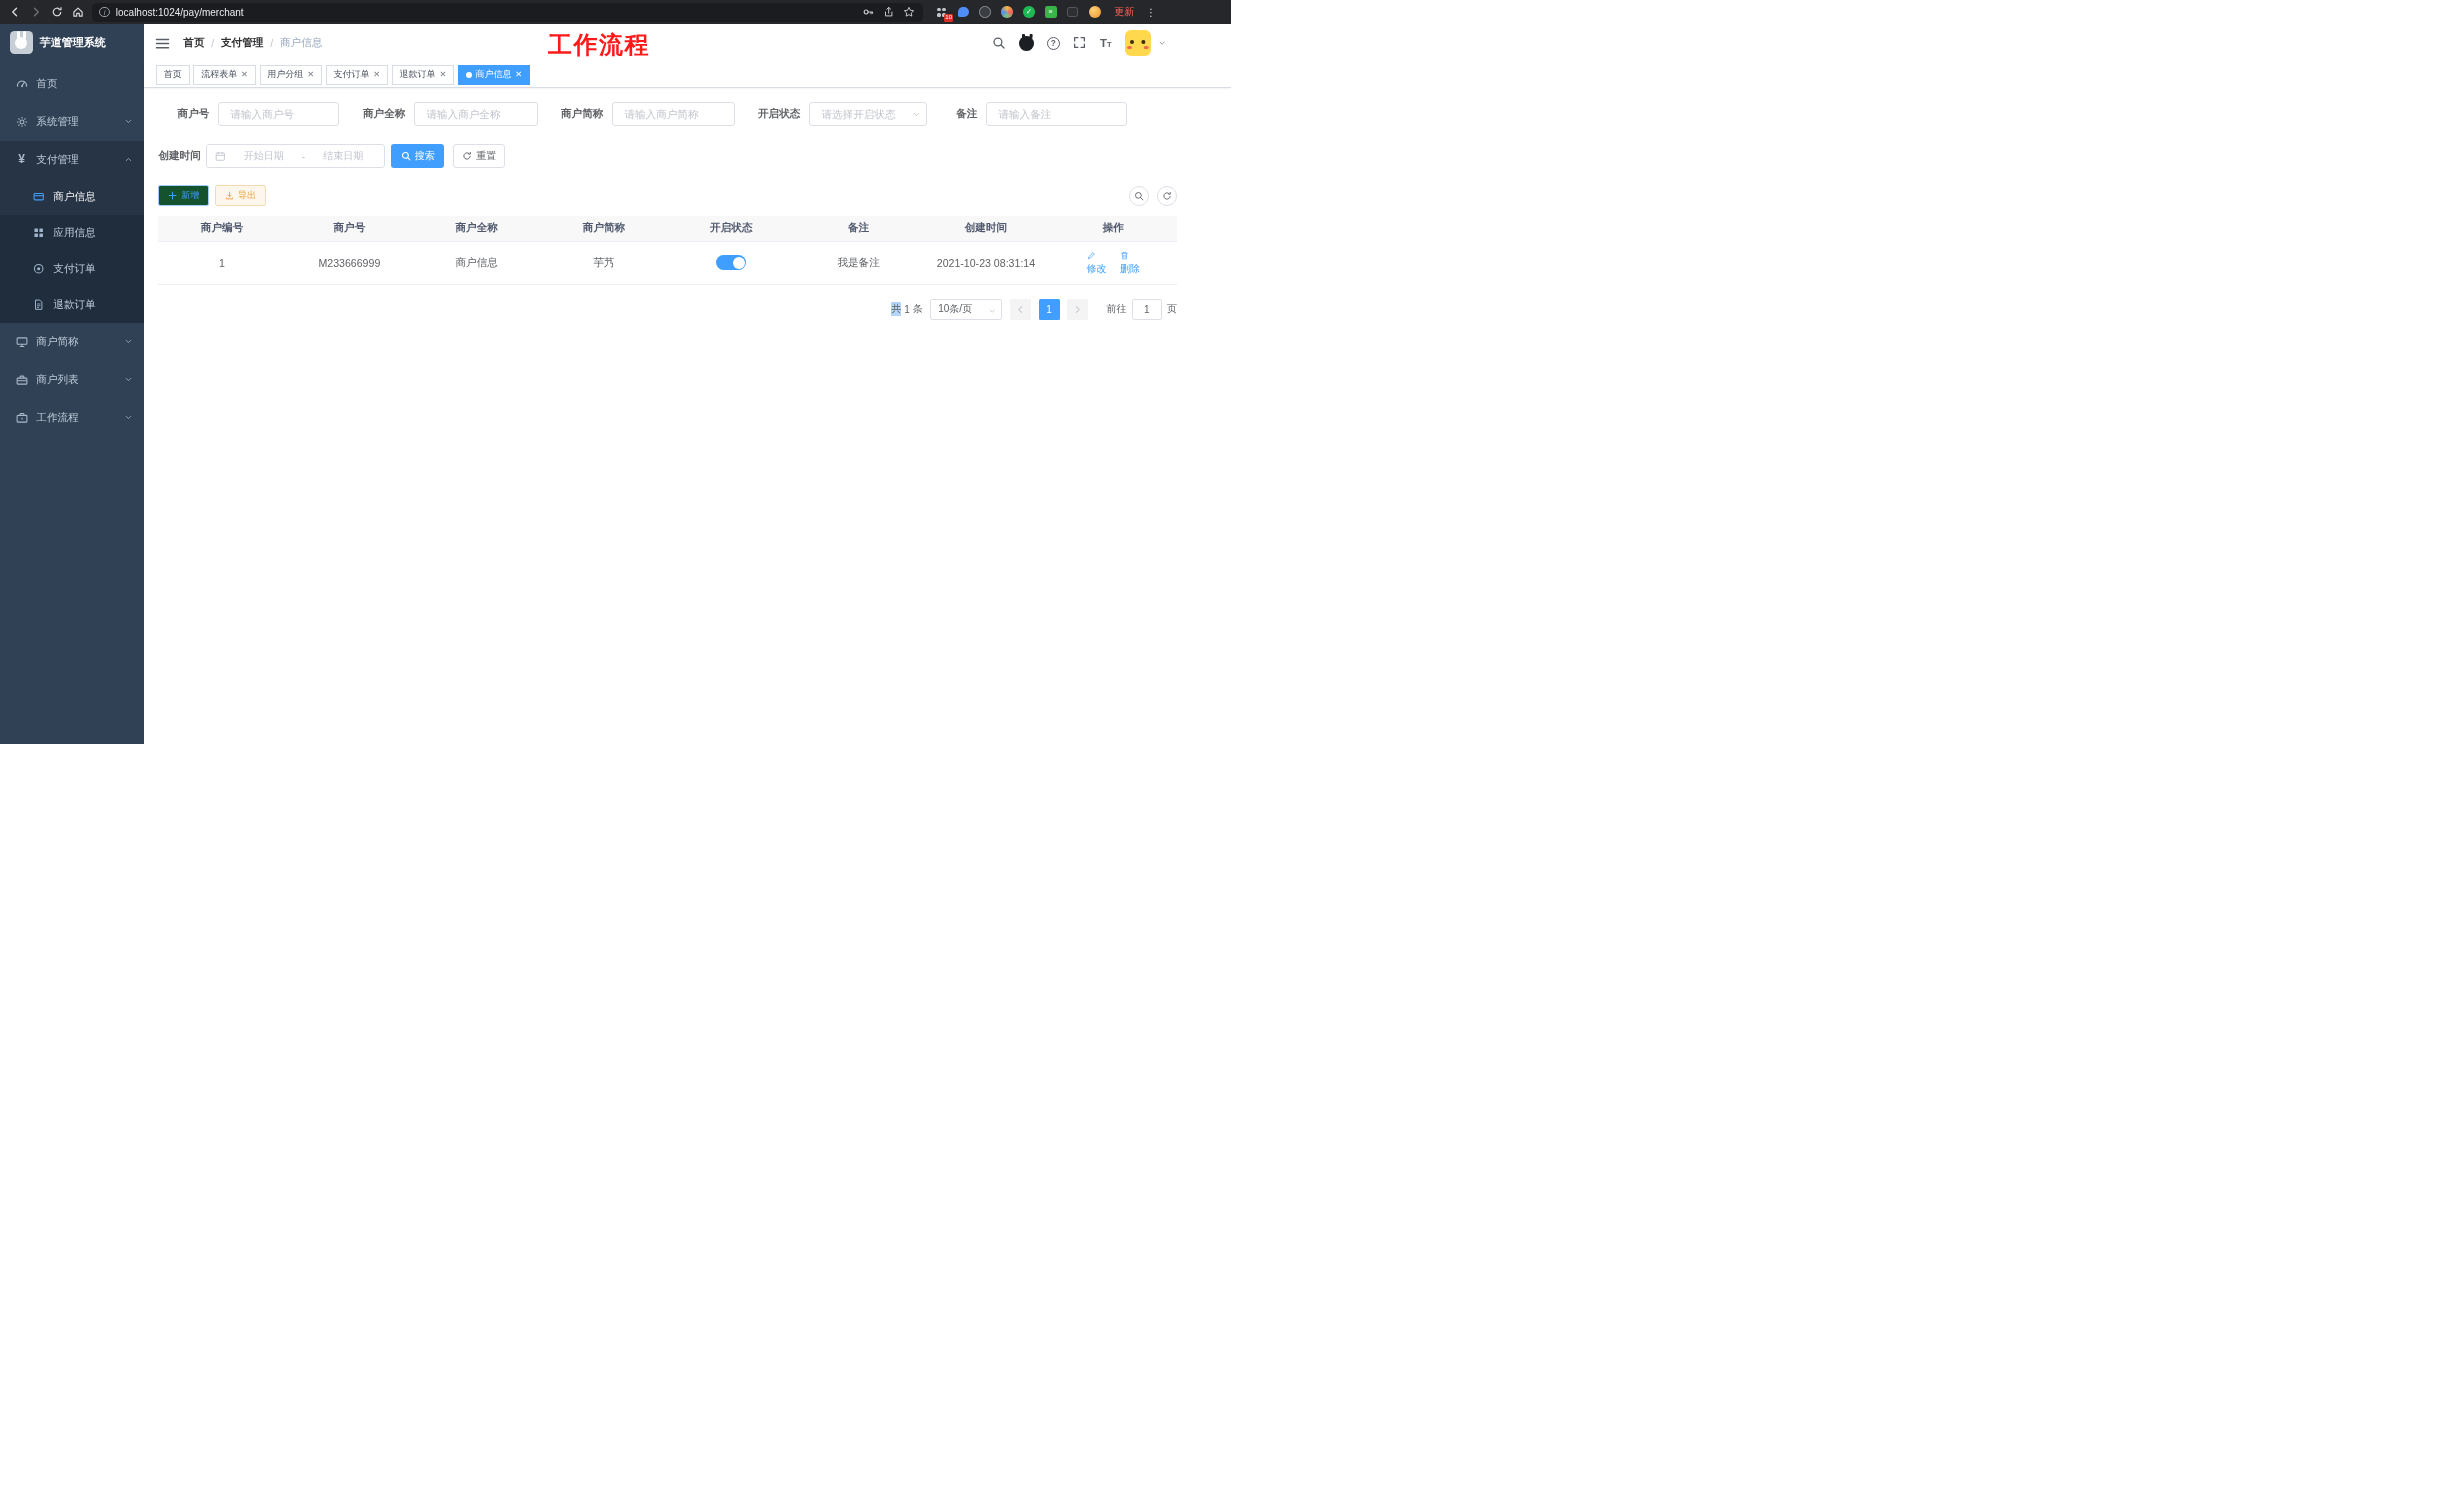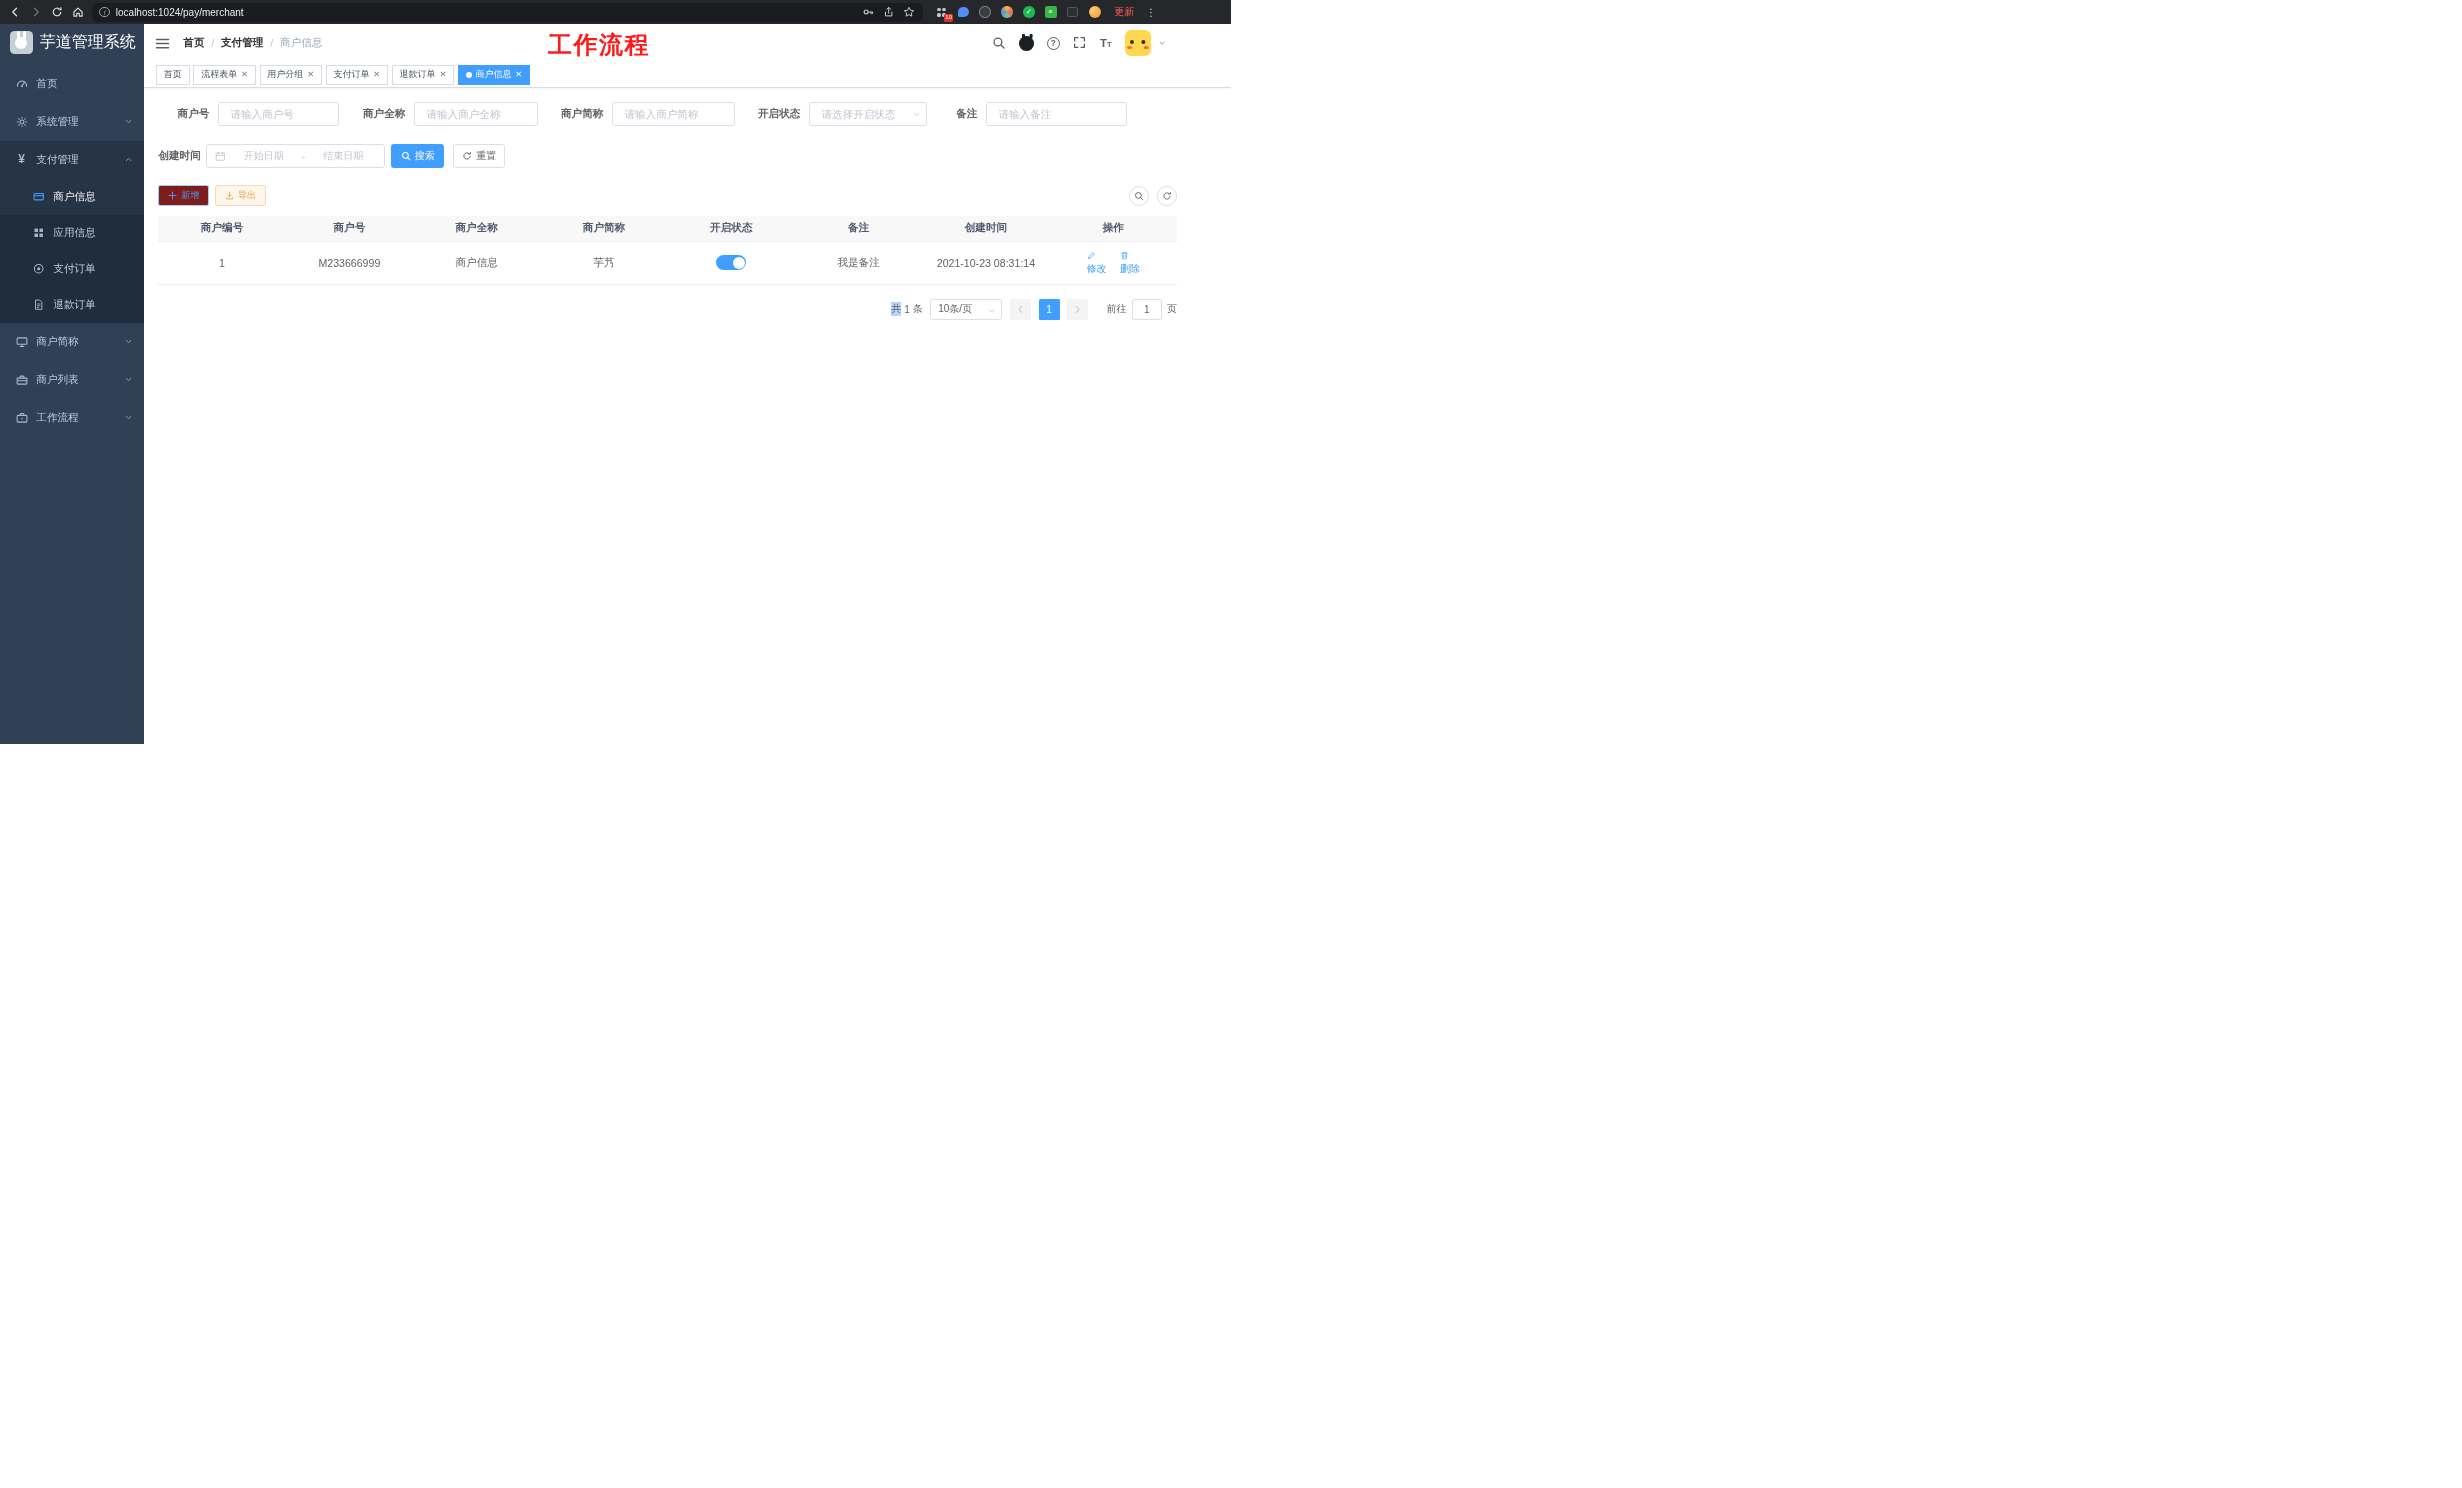--- a/index.html
+++ b/index.html
@@ -36,21 +36,21 @@
 
   
   .app { display:flex; height:720px; }
 
   
   .sidebar { width:144px; background:#304156; color:#bfcbd9; flex:0 0 auto; display:flex; flex-direction:column; }
   .logo-row { height:36px; display:flex; align-items:center; padding-left:10px; gap:6.8px; cursor:pointer; }
   .logo-img { width:23px; height:23px; border-radius:4.5px; background:#c7ced6; position:relative; overflow:hidden; flex:0 0 auto; }
   .logo-img::before { content:""; position:absolute; left:5.3px; top:6.8px; width:12px; height:12px; border-radius:50%; background:#fdfdfd; }
   .logo-img::after  { content:""; position:absolute; left:6.8px; top:0.8px;  width:3px; height:7.6px; border-radius:1.5px; background:#fdfdfd; box-shadow:6px 0 0 #fdfdfd; }
-  .logo-title { color:#fff; font-size:16px; font-weight:400; white-space:nowrap; }
+  .logo-title { color:#fff; font-size:11px; font-weight:700; white-space:nowrap; }
   .menu { margin-top:4.5px; }
   .m-item { height:38px; display:flex; align-items:center; gap:8.3px; padding:0 10.6px 0 15px; font-size:10.6px; cursor:pointer; white-space:nowrap; }
   .m-item .mi { width:13px; height:13px; color:#aab8c9; display:flex; align-items:center; justify-content:center; flex:0 0 auto; }
   .m-item .chev { margin-left:auto; color:#97a8be; }
   .m-parent-open { background:#263445; }
   .submenu { background:#1f2d3d; }
   .s-item { height:36px; display:flex; align-items:center; gap:8.3px; padding-left:33px; font-size:10.6px; cursor:pointer; white-space:nowrap; }
   .s-item .mi { width:12px; height:12px; color:#9fb3cb; display:flex; align-items:center; justify-content:center; }
   .s-item.active { background:#263445; color:#f4f4f5; }
   .s-item.active .mi { color:#409eff; }
@@ -100,21 +100,21 @@
   .daterange .dtxt { flex:1; text-align:center; white-space:nowrap; }
   .daterange .dsep { color:#c0c4cc; flex:0 0 auto; }
   .cal-ico { color:#c0c4cc; flex:0 0 auto; }
 
   .btn { height:24px; border-radius:3px; font-size:10px; display:inline-flex; align-items:center; justify-content:center; gap:3.8px; cursor:pointer; border:0.8px solid transparent; white-space:nowrap; }
   .btn-search { background:#409eff; color:#fff; width:53px; margin-left:6px; }
   .btn-reset { background:#fff; color:#606266; border-color:#dcdfe6; width:52px; margin-left:9px; }
 
   .toolbar-row { margin-top:16.7px; display:flex; align-items:center; }
   .btn-sm { height:21px; border-radius:2.3px; font-size:9px; padding:0 9px; display:inline-flex; align-items:center; gap:3.8px; cursor:pointer; }
-  .btn-add { background:#7f1d1d; border:0.8px solid #a0cfff; color:#409eff;text-align:center; }
+  .btn-add { background:#14532d; border:0.8px solid #a0cfff; color:#409eff;text-align:center; }
   .btn-export { background:#fdf6ec; border:0.8px solid #f5dab1; color:#e6a23c; margin-left:6px; }
   .tool-circles { margin-left:auto; display:flex; gap:7.6px; }
   .circ-btn { width:20px; height:20px; border-radius:50%; border:0.8px solid #dcdfe6; background:#fff; color:#606266; display:flex; align-items:center; justify-content:center; cursor:pointer; }
 
   table.tbl { width:100%; border-collapse:collapse; table-layout:fixed; margin-top:10px; }
   .tbl th { background:#f8f8f9; height:25px; font-size:10.6px; color:#515a6e; font-weight:600; text-align:center; border-bottom:0.8px solid #ebeef5; }
   .tbl td { height:43px; font-size:10.6px; color:#606266; text-align:center; border-bottom:0.8px solid #ebeef5; }
   .switch { width:30px; height:15px; border-radius:7.6px; background:#409eff; position:relative; display:inline-block; cursor:pointer; vertical-align:middle; }
   .switch::after { content:""; position:absolute; right:1.5px; top:1.5px; width:12px; height:12px; border-radius:50%; background:#fff; }
   .op-link { color:#409eff; font-size:10px; display:inline-flex; gap:2px; cursor:pointer;flex-direction:column; }

